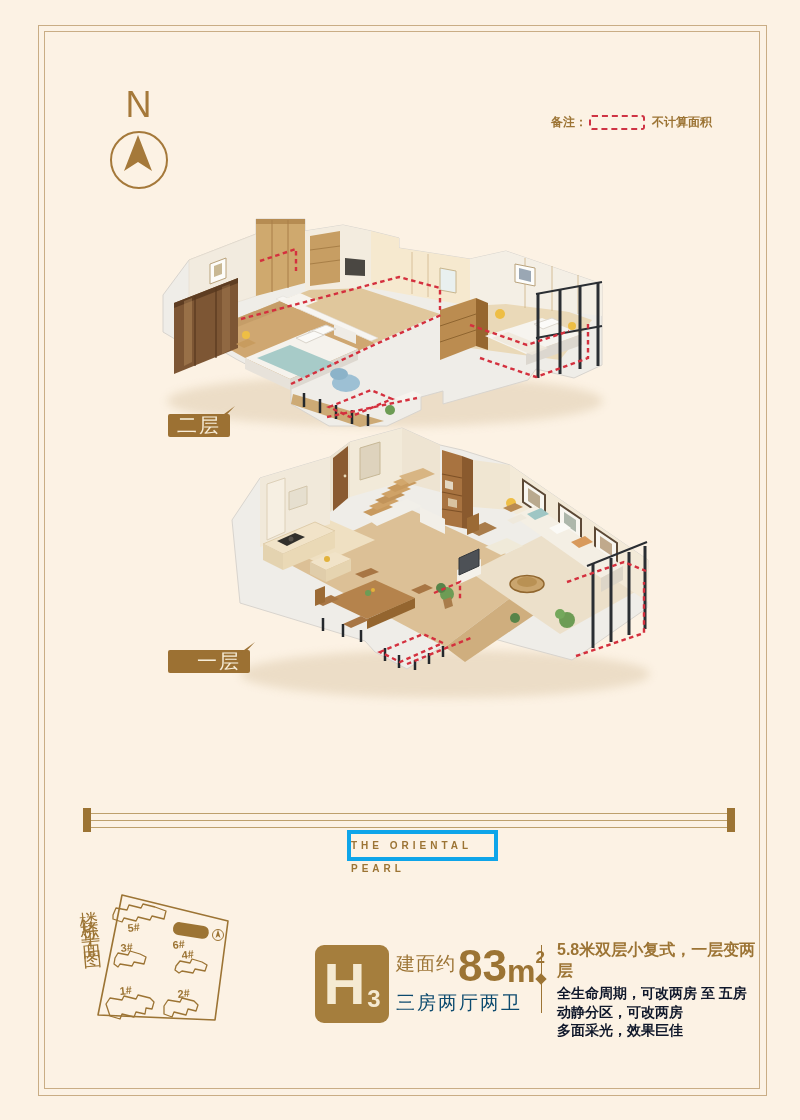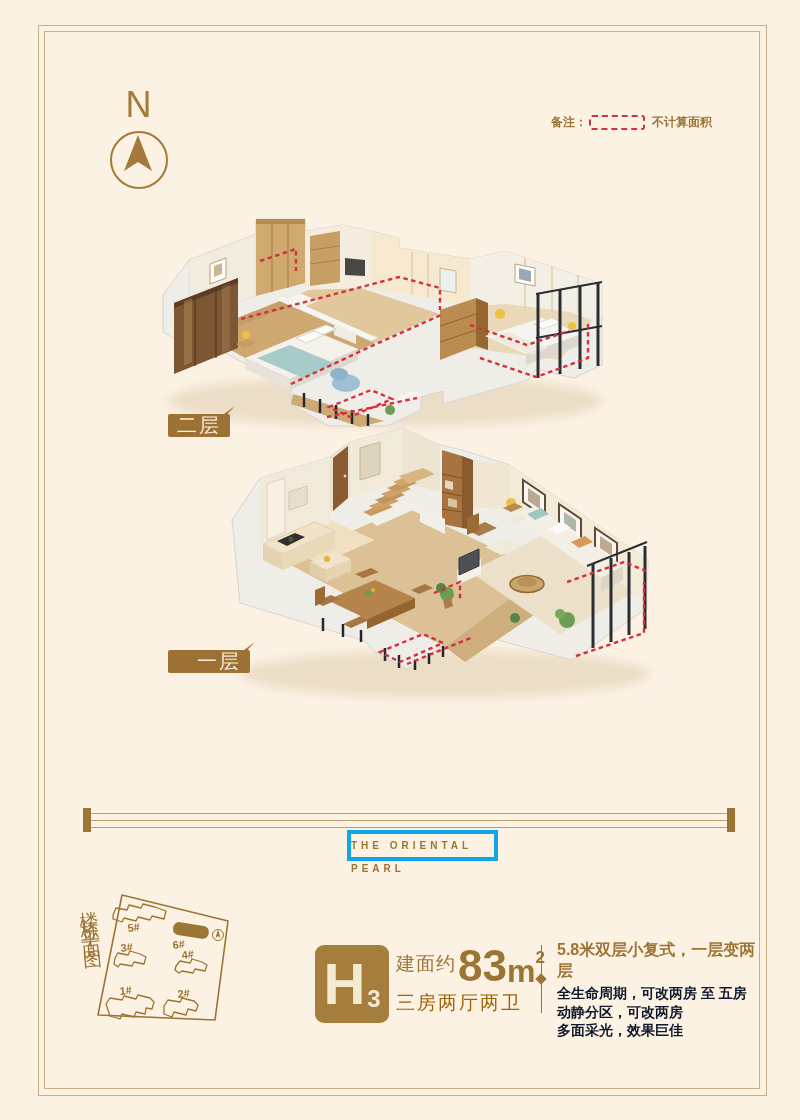--- a/index.html
+++ b/index.html
@@ -47,21 +47,21 @@
   .unit-box{position:absolute;left:315px;top:945px;width:74px;height:78px;background:#a57e3d;
     border-radius:9px;display:flex;justify-content:center;align-items:center;color:#f5ead2;}
   .unit-code{font-size:58px;font-weight:bold;line-height:1;}
   .unit-code-sub{font-size:24px;font-weight:bold;margin:30px 0 0 2px;}
   .area-block{position:absolute;left:396px;top:948px;color:#9c7434;}
   .area-line{display:flex;align-items:flex-end;}
   .area-prefix{font-size:19px;font-weight:normal;margin-bottom:7px;letter-spacing:1px;}
   .area-value{font-size:44px;font-weight:bold;line-height:0.82;margin-left:2px;}
   .area-unit{font-size:32px;font-weight:bold;line-height:0.82;}
   .area-sup{font-size:17px;font-weight:bold;position:relative;top:-16px;}
-  .area-rooms{font-size:19px;color:#a16207;margin-top:6px;letter-spacing:2px;}
+  .area-rooms{font-size:19px;color:#0c4a6e;margin-top:6px;letter-spacing:2px;}
 
   .vsep{position:absolute;left:541px;top:945px;width:1px;height:68px;background:#9c7434;}
   .vsep-diamond{position:absolute;left:537px;top:975px;width:8px;height:8px;background:#9c7434;
     transform:rotate(45deg);}
 
   .desc-block{position:absolute;left:557px;top:940px;width:200px;}
   .desc-l1{font-size:16px;font-weight:bold;color:#9c7434;margin-bottom:4px;}
   .desc-l{font-size:14px;font-weight:bold;color:#0f172a;margin-top:4px;line-height:1.05;}
 </style>
 </head>

